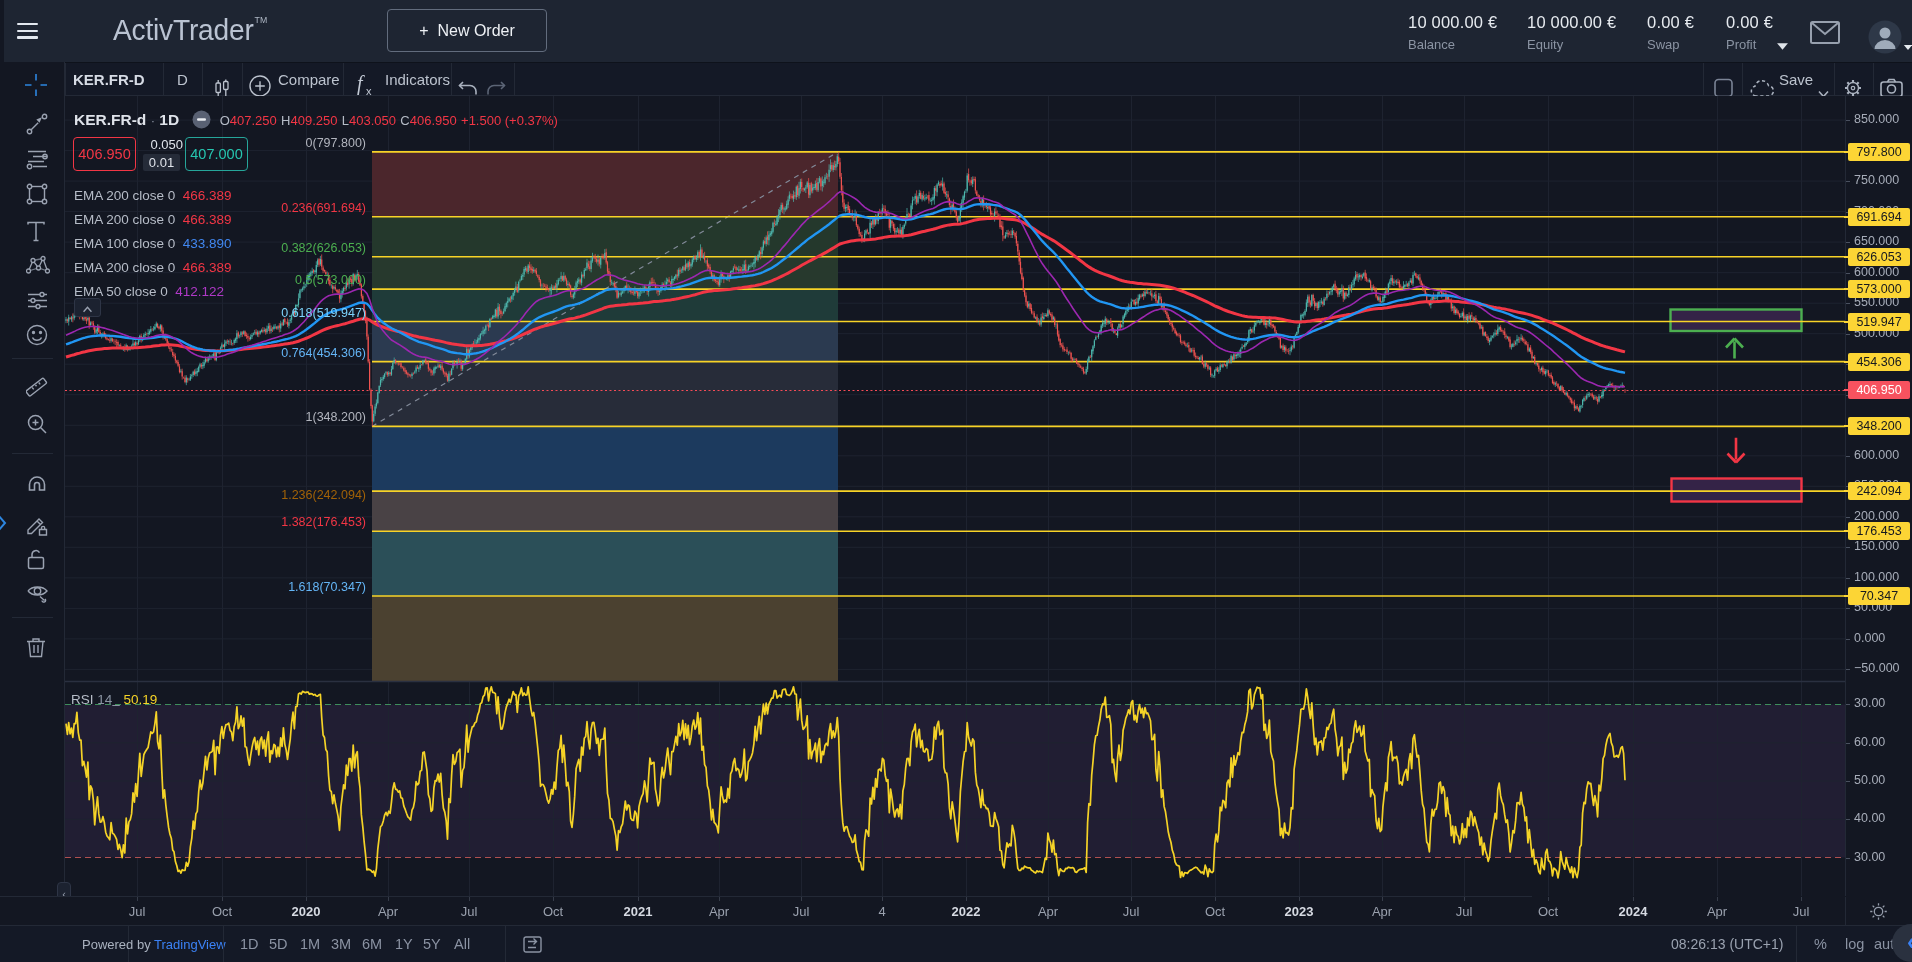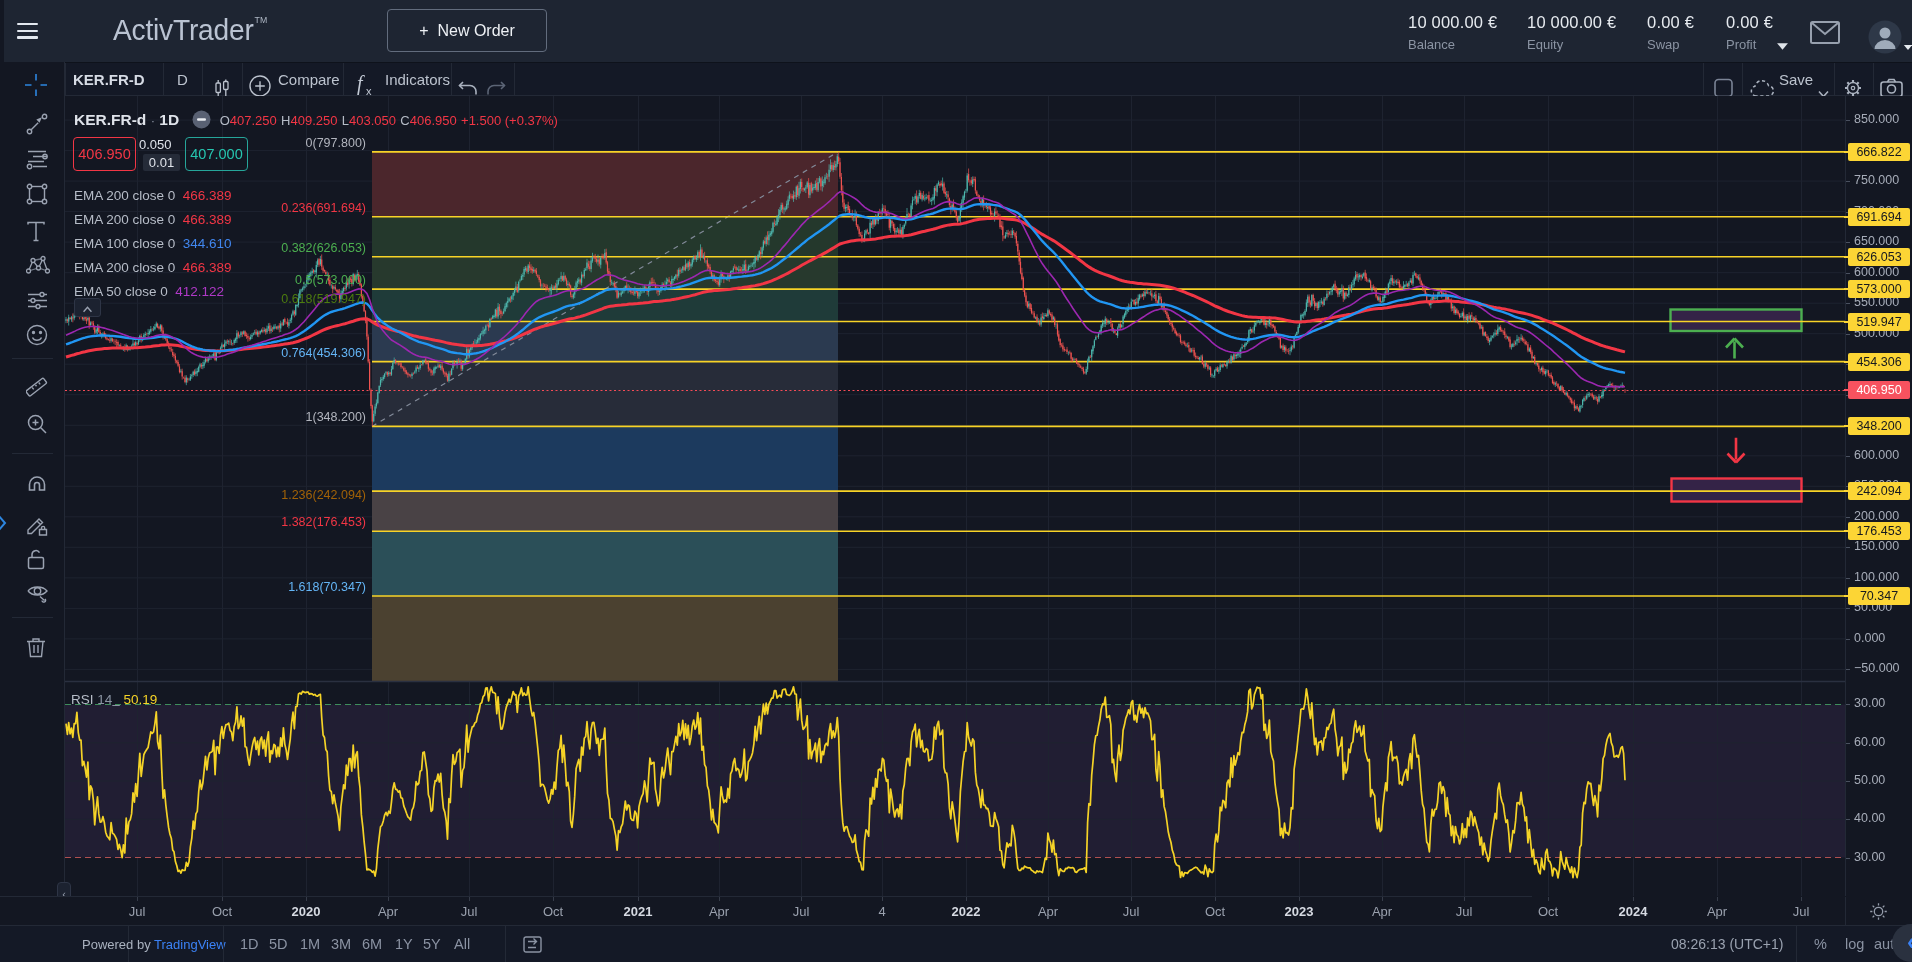--- a/index.html
+++ b/index.html
@@ -264,37 +264,37 @@
 <path d="M1671,341.8V363.5M1671,366.5l-8.5,-9M1671,366.5l8.5,-9" stroke="#f23645" stroke-width="2.6" fill="none"></path>
 <path d="M0,608.5H1780" stroke="#3f8e5c" stroke-width="1.1" stroke-dasharray="6,4" fill="none"></path>
 <path d="M0,761.5H1780" stroke="#b05050" stroke-width="1.1" stroke-dasharray="6,4" fill="none"></path>
 <polyline points="1,627.7 2.4,638.4 3.7,626.5 5.1,637.8 6.5,632 7.8,641.3 9.2,627.5 10.6,627.6 11.9,616.3 13.3,636.6 14.7,644.2 16,644.1 17.4,669.7 18.8,665.3 20.1,672.2 21.5,681.1 22.9,666.1 24.2,703.6 25.6,689.8 27,692.8 28.4,704.4 29.7,728.8 31.1,713 32.5,700.8 33.8,717.9 35.2,726.2 36.6,725.8 37.9,720.6 39.3,726.3 40.7,736.2 42,740 43.4,741.6 44.8,743.8 46.1,726.7 47.5,737.2 48.9,738.1 50.2,740.4 51.6,743.4 53,753.5 54.3,748.4 55.7,753.4 57.1,761.7 58.4,748.8 59.8,757 61.2,722 62.5,738 63.9,725.9 65.3,723.6 66.6,717.9 68,696.8 69.4,706.1 70.7,687.7 72.1,700.4 73.5,676.7 74.8,657.4 76.2,680.5 77.6,668.7 78.9,658.5 80.3,655.7 81.7,653.5 83.1,651.5 84.4,644.1 85.8,635.9 87.2,637.3 88.5,636 89.9,627.6 91.3,615.8 92.6,645.8 94,652.8 95.4,639.2 96.7,672.6 98.1,702.1 99.5,693.9 100.8,708.8 102.2,720.5 103.6,731.4 104.9,738 106.3,742.2 107.7,753.9 109,755.8 110.4,765.5 111.8,769.7 113.1,775.5 114.5,774.3 115.9,777.1 117.2,773.7 118.6,774.5 120,774.4 121.3,766.4 122.7,770.2 124.1,765.3 125.4,750.6 126.8,742.2 128.2,725 129.5,733.1 130.9,717.9 132.3,715.4 133.7,695.5 135,684.2 136.4,693.3 137.8,687.3 139.1,674.9 140.5,660.4 141.9,673.9 143.2,662.3 144.6,657 146,656.3 147.3,655.3 148.7,644.4 150.1,678.6 151.4,651 152.8,650.9 154.2,657.4 155.5,639.4 156.9,630.7 158.3,642.5 159.6,633.5 161,628.5 162.4,628.4 163.7,627.2 165.1,634.4 166.5,636 167.8,644.7 169.2,630.4 170.6,626.1 171.9,610.9 173.3,632.7 174.7,629.4 176,619.8 177.4,630.1 178.8,622.1 180.1,650.8 181.5,651.3 182.9,661.8 184.3,669.2 185.6,659.9 187,651.4 188.4,644.9 189.7,641.5 191.1,653.5 192.5,645.1 193.8,658.9 195.2,644.2 196.6,641 197.9,652.6 199.3,644 200.7,660.2 202,643.9 203.4,635.8 204.8,666.2 206.1,654.6 207.5,657.7 208.9,648.3 210.2,649.6 211.6,660.9 213,651.2 214.3,660.4 215.7,641.9 217.1,650.5 218.4,631.8 219.8,648.1 221.2,654.1 222.5,663.3 223.9,652.6 225.3,642.8 226.6,626.8 228,616.1 229.4,632.8 230.7,610.7 232.1,610.5 233.5,597.9 234.9,597 236.2,598.1 237.6,595.4 239,596 240.3,596.7 241.7,596.1 243.1,596 244.4,598.2 245.8,597.6 247.2,597.9 248.5,599.1 249.9,598.4 251.3,600 252.6,600.1 254,598.8 255.4,598.4 256.7,621.4 258.1,639 259.5,641.5 260.8,653.5 262.2,655.7 263.6,679.9 264.9,694.1 266.3,695.6 267.7,707.7 269,698.9 270.4,707.3 271.8,713.9 273.1,720.3 274.5,734.3 275.9,710.9 277.2,700.5 278.6,688.9 280,692.8 281.3,669.2 282.7,679.5 284.1,662.5 285.4,662.7 286.8,675.2 288.2,649.1 289.6,671.8 290.9,658.8 292.3,655.7 293.7,681.2 295,691.9 296.4,718.9 297.8,730.9 299.1,745.4 300.5,758.2 301.9,774 303.2,773.1 304.6,773.8 306,774.5 307.3,776.3 308.7,775 310.1,780.1 311.4,772.7 312.8,753.1 314.2,741.4 315.5,730.8 316.9,729.2 318.3,724.9 319.6,719.2 321,716.3 322.4,719.7 323.7,715.2 325.1,717.4 326.5,705.8 327.8,693.2 329.2,686.8 330.6,693.1 331.9,693.6 333.3,696.2 334.7,694.9 336,701.8 337.4,702.4 338.8,710.1 340.2,713.4 341.5,717.3 342.9,720.9 344.3,722.2 345.6,724.1 347,714.1 348.4,711.3 349.7,704.6 351.1,685.6 352.5,688.8 353.8,687.4 355.2,675.3 356.6,674.4 357.9,656.5 359.3,656 360.7,666.1 362,675 363.4,698.8 364.8,702.7 366.1,715.5 367.5,714 368.9,692.2 370.2,684.5 371.6,685 373,678 374.3,686 375.7,677.3 377.1,698.6 378.4,712.1 379.8,716.1 381.2,724.9 382.5,743.2 383.9,702.7 385.3,706.5 386.6,679.5 388,658.5 389.4,668.3 390.8,665.4 392.1,656.6 393.5,655.4 394.9,653.2 396.2,691.2 397.6,674.5 399,671.5 400.3,655.2 401.7,629.1 403.1,656.1 404.4,642.7 405.8,636.7 407.2,630.9 408.5,630.4 409.9,626.9 411.3,625.8 412.6,619.3 414,615.6 415.4,607.6 416.7,606.7 418.1,600.6 419.5,599.2 420.8,592 422.2,591.8 423.6,604.9 424.9,595.7 426.3,590.8 427.7,596.4 429,596.6 430.4,597.7 431.8,617.8 433.1,600.8 434.5,621.5 435.9,633.1 437.2,632.8 438.6,627.1 440,616.9 441.3,611.1 442.7,607.4 444.1,603.2 445.5,606.5 446.8,601.1 448.2,595.5 449.6,598.8 450.9,598.6 452.3,616.5 453.7,600 455,597.5 456.4,591.8 457.8,599.7 459.1,597 460.5,599.1 461.9,598.9 463.2,590.8 464.6,602.9 466,613.3 467.3,619.8 468.7,616.5 470.1,626.8 471.4,639.1 472.8,652.4 474.2,667.6 475.5,690.4 476.9,688.3 478.3,688.8 479.6,691.5 481,697.8 482.4,704 483.7,707.1 485.1,702.7 486.5,693.5 487.8,698.1 489.2,686 490.6,693.1 491.9,671.9 493.3,654.4 494.7,652.6 496.1,639.3 497.4,666.4 498.8,649.1 500.2,667.9 501.5,689.9 502.9,686.3 504.3,695.5 505.6,725 507,731.4 508.4,718 509.7,700.4 511.1,672.8 512.5,667.6 513.8,663.4 515.2,675.3 516.6,651 517.9,659.1 519.3,642.2 520.7,640.5 522,625.7 523.4,643.6 524.8,652.9 526.1,633.2 527.5,626.5 528.9,626.4 530.2,635.2 531.6,647.4 533,642.2 534.3,659.5 535.7,643.7 537.1,643.2 538.4,643.2 539.8,632 541.2,669.9 542.5,697.6 543.9,704 545.3,722.4 546.6,722.9 548,725.7 549.4,733.1 550.8,739.9 552.1,754.1 553.5,734.7 554.9,736.6 556.2,730.8 557.6,727.8 559,716.3 560.3,705.2 561.7,714 563.1,708.9 564.4,709.9 565.8,722.3 567.2,724.2 568.5,724.5 569.9,715.2 571.3,717.7 572.6,732 574,710.6 575.4,704.6 576.7,700.6 578.1,697.7 579.5,684.8 580.8,692 582.2,705.8 583.6,681.2 584.9,662.2 586.3,668.2 587.7,666.8 589,666.3 590.4,693.1 591.8,700.3 593.1,709.8 594.5,705.8 595.9,682.7 597.2,671.4 598.6,681.8 600,674.5 601.4,661.6 602.7,652.2 604.1,665.9 605.5,678.7 606.8,655.5 608.2,655.7 609.6,647.8 610.9,640.4 612.3,649.1 613.7,627.7 615,639.8 616.4,636 617.8,624.3 619.1,643.6 620.5,627.8 621.9,642.1 623.2,629.3 624.6,648.7 626,641.4 627.3,629.6 628.7,624 630.1,633.1 631.4,630 632.8,616.7 634.2,638 635.5,622 636.9,654.1 638.3,650.4 639.6,668.6 641,671.3 642.4,690 643.7,694 645.1,706.7 646.5,724 647.8,713.4 649.2,726.3 650.6,727.8 652,730.5 653.3,736.9 654.7,712.5 656.1,690.9 657.4,699.7 658.8,706.6 660.2,704 661.5,706 662.9,692.4 664.3,702.1 665.6,677.8 667,674.8 668.4,666 669.7,662.5 671.1,674.7 672.5,672.5 673.8,673.9 675.2,681.4 676.6,677.9 677.9,671.5 679.3,653.2 680.7,684.8 682,682.6 683.4,665.8 684.8,663.7 686.1,661.2 687.5,656.9 688.9,647.8 690.2,630.4 691.6,644.7 693,630.8 694.3,620.3 695.7,637.9 697.1,620.5 698.4,608.2 699.8,618.5 701.2,607 702.5,617.8 703.9,608.2 705.3,605.5 706.7,602 708,602.1 709.4,594.6 710.8,594.5 712.1,602.1 713.5,599.9 714.9,599.2 716.2,601 717.6,594 719,593.3 720.3,593.2 721.7,598.5 723.1,599 724.4,599.5 725.8,598 727.2,594.9 728.5,590.8 729.9,597.9 731.3,598.3 732.6,624 734,612.3 735.4,603.1 736.7,624.4 738.1,633.4 739.5,631.8 740.8,629.4 742.2,619.8 743.6,663 744.9,643.7 746.3,662.7 747.7,655.5 749,653.8 750.4,647.2 751.8,665.6 753.1,649.9 754.5,642.5 755.9,666.6 757.3,655.3 758.6,658.7 760,649.5 761.4,647.3 762.7,649.6 764.1,635.4 765.5,627.6 766.8,642.4 768.2,634.9 769.6,641.4 770.9,635.1 772.3,621.5 773.7,640.5 775,682.1 776.4,708.7 777.8,726.9 779.1,735.2 780.5,730.8 781.9,730.6 783.2,735.3 784.6,740.3 786,742.4 787.3,746.4 788.7,745.9 790.1,738.9 791.4,754.1 792.8,758.9 794.2,765.7 795.5,766.1 796.9,773.7 798.3,773.9 799.6,744.5 801,733.9 802.4,735.5 803.7,740.2 805.1,702.2 806.5,708 807.9,691.4 809.2,703.2 810.6,682.6 812,691.2 813.3,673.9 814.7,673.1 816.1,675.1 817.4,662.3 818.8,664 820.2,679.2 821.5,685.3 822.9,683.6 824.3,716.8 825.6,693.1 827,701.9 828.4,713.1 829.7,721 831.1,714.6 832.5,712.8 833.8,720.7 835.2,708.3 836.6,723 837.9,694.9 839.3,688.5 840.7,671.8 842,662.5 843.4,662.4 844.8,669.7 846.1,645.8 847.5,636 848.9,633.5 850.2,628.2 851.6,650.8 853,639.4 854.3,633.3 855.7,651.7 857.1,644.3 858.4,655.2 859.8,656 861.2,652.6 862.6,653.7 863.9,664.8 865.3,663.7 866.7,663.3 868,654.9 869.4,631.2 870.8,643.1 872.1,629.3 873.5,625.4 874.9,638.9 876.2,638 877.6,634.1 879,671.6 880.3,676.7 881.7,677.1 883.1,687.8 884.4,711.9 885.8,722.8 887.2,705.8 888.5,713.8 889.9,724.2 891.3,736.4 892.6,745.8 894,725.9 895.4,695.3 896.7,681 898.1,665.7 899.5,655.8 900.8,655.2 902.2,626.5 903.6,641.3 904.9,645.8 906.3,650 907.7,642.9 909,645.2 910.4,676.4 911.8,689 913.2,692.3 914.5,700.2 915.9,711.7 917.3,693.6 918.6,709 920,709.2 921.4,712.6 922.7,712.3 924.1,717.1 925.5,730 926.8,730.1 928.2,730.4 929.6,716.5 930.9,722.5 932.3,726.1 933.7,731 935,754.2 936.4,754.9 937.8,768.6 939.1,771.8 940.5,758.4 941.9,746.8 943.2,751 944.6,747.9 946,749.9 947.3,729.3 948.7,734.9 950.1,744.2 951.4,758.9 952.8,772.4 954.2,774.5 955.5,774.5 956.9,772.1 958.3,772.9 959.6,770.1 961,771.1 962.4,771.6 963.8,771.9 965.1,771.8 966.5,774.3 967.9,775 969.2,776.3 970.6,777 972,774.8 973.3,775.8 974.7,775.2 976.1,775.7 977.4,776.6 978.8,769.6 980.2,762.1 981.5,763.4 982.9,737 984.3,743.8 985.6,746.9 987,756.1 988.4,744 989.7,758.6 991.1,757.7 992.5,772.2 993.8,779.6 995.2,772.8 996.6,774.5 997.9,775.4 999.3,775.3 1000.7,772.4 1002,772.6 1003.4,771.2 1004.8,771.6 1006.1,772 1007.5,771.5 1008.9,772.5 1010.2,775.9 1011.6,776.4 1013,774.7 1014.3,773.6 1015.7,773.2 1017.1,773.2 1018.5,772.5 1019.8,771.8 1021.2,776.5 1022.6,726.8 1023.9,707.5 1025.3,709.2 1026.7,679.1 1028,665.6 1029.4,648.6 1030.8,639.7 1032.1,639.3 1033.5,630.4 1034.9,623.8 1036.2,613.2 1037.6,607.9 1039,608.8 1040.3,601.2 1041.7,621.5 1043.1,621.1 1044.4,619.6 1045.8,628.4 1047.2,666.7 1048.5,663.4 1049.9,676.8 1051.3,685.7 1052.6,661.8 1054,649 1055.4,664.3 1056.7,656 1058.1,634.3 1059.5,628.8 1060.8,622.2 1062.2,618.6 1063.6,613.8 1064.9,618 1066.3,606.6 1067.7,604.6 1069.1,624 1070.4,619.4 1071.8,626.2 1073.2,614.7 1074.5,608.6 1075.9,617.2 1077.3,612.4 1078.6,621.6 1080,611.5 1081.4,617.6 1082.7,617 1084.1,620.5 1085.5,624.7 1086.8,643.6 1088.2,643.4 1089.6,638.3 1090.9,673.7 1092.3,685 1093.7,655.7 1095,670.2 1096.4,701.4 1097.8,693.8 1099.1,710.4 1100.5,715.8 1101.9,725.5 1103.2,735.5 1104.6,741.8 1106,746.5 1107.3,754.3 1108.7,758.1 1110.1,765.8 1111.4,768.7 1112.8,769.6 1114.2,770 1115.5,781.5 1116.9,775.8 1118.3,780.4 1119.7,776.6 1121,776.8 1122.4,777.4 1123.8,775.4 1125.1,774.3 1126.5,773.9 1127.9,772.9 1129.2,771.9 1130.6,771.2 1132,771.8 1133.3,773.6 1134.7,774.9 1136.1,776.8 1137.4,775.9 1138.8,778 1140.2,769.2 1141.5,772.8 1142.9,780.6 1144.3,772.8 1145.6,775.7 1147,776.6 1148.4,775.1 1149.7,748.9 1151.1,738.1 1152.5,745.9 1153.8,735.4 1155.2,711.2 1156.6,714.6 1157.9,704.3 1159.3,705.6 1160.7,711.7 1162,687.1 1163.4,684.1 1164.8,690.8 1166.1,661.8 1167.5,681.3 1168.9,659.7 1170.2,669.1 1171.6,663.5 1173,656.6 1174.4,658.8 1175.7,645 1177.1,636.3 1178.5,636.6 1179.8,628.8 1181.2,623.7 1182.6,615.9 1183.9,595.1 1185.3,593.1 1186.7,613 1188,609.7 1189.4,598.6 1190.8,594.7 1192.1,591.2 1193.5,591.9 1194.9,592.2 1196.2,602.7 1197.6,598.6 1199,634.4 1200.3,628.4 1201.7,642.5 1203.1,638.3 1204.4,624.2 1205.8,655.6 1207.2,661.2 1208.5,665 1209.9,686.5 1211.3,697.6 1212.6,705.8 1214,713.5 1215.4,739.5 1216.7,732.3 1218.1,742 1219.5,727 1220.8,737 1222.2,736.7 1223.6,739.1 1225,731.3 1226.3,711.7 1227.7,712.9 1229.1,673.5 1230.4,664 1231.8,654.4 1233.2,640 1234.5,629.2 1235.9,613.4 1237.3,612.7 1238.6,613.1 1240,606.3 1241.4,592.9 1242.7,601.1 1244.1,613.3 1245.5,622.5 1246.8,606.8 1248.2,629.6 1249.6,648.7 1250.9,642.2 1252.3,659 1253.7,646.4 1255,646.2 1256.4,644.8 1257.8,654.2 1259.1,642.1 1260.5,641.6 1261.9,631.3 1263.2,633.5 1264.6,628.3 1266,627.1 1267.3,618.5 1268.7,613.2 1270.1,633.3 1271.4,641.4 1272.8,659.8 1274.2,650.9 1275.6,649.7 1276.9,641.2 1278.3,683.4 1279.7,666.4 1281,677.1 1282.4,672.7 1283.8,653 1285.1,656.5 1286.5,647.6 1287.9,645.7 1289.2,632.3 1290.6,624.9 1292,636.3 1293.3,633.5 1294.7,630.2 1296.1,640.2 1297.4,638.3 1298.8,629.5 1300.2,655.3 1301.5,659.9 1302.9,664.9 1304.3,663.3 1305.6,700.7 1307,693.7 1308.4,697.5 1309.7,699.7 1311.1,724.3 1312.5,732.7 1313.8,722.3 1315.2,735.6 1316.6,733.7 1317.9,711.2 1319.3,698.2 1320.7,686.9 1322,694.8 1323.4,661.2 1324.8,654.9 1326.1,645.7 1327.5,664.7 1328.9,661.2 1330.3,662 1331.6,660.5 1333,667.5 1334.4,687.9 1335.7,685.9 1337.1,689 1338.5,680.4 1339.8,676.3 1341.2,673.4 1342.6,684.1 1343.9,665.2 1345.3,657.5 1346.7,672.7 1348,642.7 1349.4,638.7 1350.8,651.4 1352.1,661.1 1353.5,659.3 1354.9,676.4 1356.2,694.4 1357.6,708.3 1359,712.5 1360.3,729.5 1361.7,746 1363.1,748.2 1364.4,755.8 1365.8,728.3 1367.2,713.4 1368.5,720 1369.9,713.3 1371.3,713.1 1372.6,706 1374,687.3 1375.4,686 1376.7,697.3 1378.1,690.5 1379.5,695.5 1380.9,720.4 1382.2,701.7 1383.6,717.3 1385,719.2 1386.3,739.6 1387.7,730 1389.1,746.6 1390.4,730.5 1391.8,738.7 1393.2,740.5 1394.5,747.9 1395.9,742.9 1397.3,727.5 1398.6,741.7 1400,732.7 1401.4,741.4 1402.7,721.9 1404.1,729.8 1405.5,715.2 1406.8,717.4 1408.2,729.6 1409.6,720.8 1410.9,726.5 1412.3,732.2 1413.7,736.5 1415,749.2 1416.4,741 1417.8,758.8 1419.1,747 1420.5,755 1421.9,759.1 1423.2,765.3 1424.6,760.5 1426,744.6 1427.3,735.5 1428.7,726.8 1430.1,717.4 1431.5,723 1432.8,693.7 1434.2,687.1 1435.6,699.7 1436.9,705.2 1438.3,708.6 1439.7,718.9 1441,726.5 1442.4,724 1443.8,737.4 1445.1,756 1446.5,746.8 1447.9,734.7 1449.2,736.9 1450.6,724.9 1452,706.8 1453.3,706.6 1454.7,708.5 1456.1,696.3 1457.4,708.2 1458.8,711.3 1460.2,724.8 1461.5,720.9 1462.9,746.8 1464.3,733.5 1465.6,745.7 1467,761 1468.4,753.3 1469.7,768.3 1471.1,763.9 1472.5,767.8 1473.8,775.6 1475.2,777.8 1476.6,762 1477.9,771 1479.3,773.6 1480.7,756.5 1482,753.2 1483.4,764.7 1484.8,765.5 1486.2,769.3 1487.5,779.9 1488.9,772 1490.3,773.3 1491.6,775 1493,781.8 1494.4,773.5 1495.7,755.5 1497.1,765.2 1498.5,769.3 1499.8,773.2 1501.2,761.6 1502.6,768.5 1503.9,772.5 1505.3,776.6 1506.7,770.9 1508,781.6 1509.4,772 1510.8,777.4 1512.1,781.6 1513.5,773.9 1514.9,751.3 1516.2,749.1 1517.6,717 1519,706.4 1520.3,707.7 1521.7,692.9 1523.1,685.8 1524.4,687.7 1525.8,687.4 1527.2,699.3 1528.5,709.3 1529.9,699.7 1531.3,706.9 1532.6,720.8 1534,689.2 1535.4,694.8 1536.8,682.3 1538.1,662.5 1539.5,659.3 1540.9,649.2 1542.2,643.2 1543.6,639.8 1545,637.5 1546.3,646.8 1547.7,650.4 1549.1,661 1550.4,660.4 1551.8,659.3 1553.2,661.4 1554.5,658 1555.9,652.1 1557.3,650.6 1558.6,657.3 1560,684.3" fill="none" stroke="#f5d327" stroke-width="1.7" stroke-linejoin="round"></polyline>
 <path d="M0,585.5H1780" stroke="#2a3040" stroke-width="1.5"></path>
 </svg>
 <div class="fl" style="top:40px;color:#b2b5be">0(797.800)</div>
 <div class="fl" style="top:105px;color:#f23645">0.236(691.694)</div>
 <div class="fl" style="top:145px;color:#4caf50">0.382(626.053)</div>
 <div class="fl" style="top:177px;color:#4caf50">0.5(573.000)</div>
-<div class="fl" style="top:196px;color:#4d7c0f">0.618(519.947)</div>
+<div class="fl" style="top:210px;color:#7dd3fc">0.618(519.947)</div>
 <div class="fl" style="top:250px;color:#64b5f6">0.764(454.306)</div>
 <div class="fl" style="top:314px;color:#b2b5be">1(348.200)</div>
 <div class="fl" style="top:392px;color:#a16207">1.236(242.094)</div>
 <div class="fl" style="top:419px;color:#f23645">1.382(176.453)</div>
 <div class="fl" style="top:484px;color:#64b5f6">1.618(70.347)</div>
 <div class="leg1">KER.FR-d <span class="dim" style="font-size:13px">·</span> 1D&nbsp;&nbsp; <svg width="19" height="19" viewBox="0 0 19 19" style="vertical-align:-4px">
           <circle cx="9.5" cy="9.5" r="9" fill="#596173"></circle>
           <rect x="5" y="8.3" width="9" height="2.4" rx="1.2" fill="#e8ebf0"></rect>
         </svg>&nbsp; <span class="lab">O</span><span class="r">407.250</span> <span class="lab">H</span><span class="r">409.250</span> <span class="lab">L</span><span class="r">403.050</span> <span class="lab">C</span><span class="r">406.950</span> <span class="r">+1.500 (+0.37%)</span></div>
 <div class="qbox" style="left:8px;top:41px;border:1px solid #f23645;color:#f23645">406.950</div>
-<div style="position:absolute;left:74px;top:41px;width:44px;text-align:left;font-size:13px;color:#dfe3ea">0.050</div>
+<div style="position:absolute;left:74px;top:41px;width:44px;text-align:right;font-size:13px;color:#dfe3ea">0.050</div>
 <div style="position:absolute;left:78px;top:58px;width:37px;height:17px;background:#252b38;border-radius:2px;text-align:center;line-height:17px;font-size:13px;color:#dfe3ea">0.01</div>
 <div class="qbox" style="left:120px;top:41px;border:1px solid #26a69a;color:#26c6b0">407.000</div>
 <div class="embox" style="left:9px;top:92px">EMA 200 close 0&nbsp; <b style="color:#f23645">466.389</b></div>
 <div class="embox" style="left:9px;top:116px">EMA 200 close 0&nbsp; <b style="color:#f23645">466.389</b></div>
-<div class="embox" style="left:9px;top:140px">EMA 100 close 0&nbsp; <b style="color:#4187f0">344.610</b></div>
+<div class="embox" style="left:9px;top:140px">EMA 100 close 0&nbsp; <b style="color:#4187f0">433.890</b></div>
 <div class="embox" style="left:9px;top:164px">EMA 200 close 0&nbsp; <b style="color:#f23645">466.389</b></div>
 <div class="embox" style="left:9px;top:188px">EMA 50 close 0&nbsp; <b style="color:#b039c8">412.122</b></div>
 <div style="position:absolute;left:9px;top:202px;width:27px;height:19px;background:#1c2230;border:1px solid #2e3546;border-radius:3px;text-align:center"><svg width="11" height="7" viewBox="0 0 11 8" style="margin-top:5px" fill="none" stroke="#9aa2b1" stroke-width="1.6">
           <path d="M1 6.5 L5.5 1.5 L10 6.5"></path>
         </svg></div>
 <div style="position:absolute;left:6px;top:596px;font-size:13.5px;color:#b6bcc7">RSI <span style="color:#8b94a3">14</span><span style="color:#8b94a3;text-decoration:underline">&nbsp;&nbsp;</span> <span style="color:#f5d327">50.19</span></div>
 <div style="position:absolute;left:-8px;top:786px;width:14px;height:22px;background:#1c2230;border:1px solid #2e3546;border-radius:4px;color:#9aa2b1;font-size:11px;text-align:center;line-height:22px">‹</div>
 </div>
 <div id="paxis">
 <div class="tick" style="top:24px"></div>
@@ -338,21 +338,21 @@
 <div class="tick" style="top:608px"></div>
       <div class="gl" style="top:600px">30.00</div>
 <div class="tick" style="top:647px"></div>
       <div class="gl" style="top:639px">60.00</div>
 <div class="tick" style="top:685px"></div>
       <div class="gl" style="top:677px">50.00</div>
 <div class="tick" style="top:723px"></div>
       <div class="gl" style="top:715px">40.00</div>
 <div class="tick" style="top:762px"></div>
       <div class="gl" style="top:754px">30.00</div>
-<div class="yl" style="top:47px">666.822</div>
+<div class="yl" style="top:47px">797.800</div>
 <div class="yl" style="top:112px">691.694</div>
 <div class="yl" style="top:152px">626.053</div>
 <div class="yl" style="top:184px">573.000</div>
 <div class="yl" style="top:217px">519.947</div>
 <div class="yl" style="top:257px">454.306</div>
 <div class="yl" style="top:321px">348.200</div>
 <div class="yl" style="top:386px">242.094</div>
 <div class="yl" style="top:426px">176.453</div>
 <div class="yl" style="top:491px">70.347</div>
 <div class="rl" style="top:285px">406.950</div>

